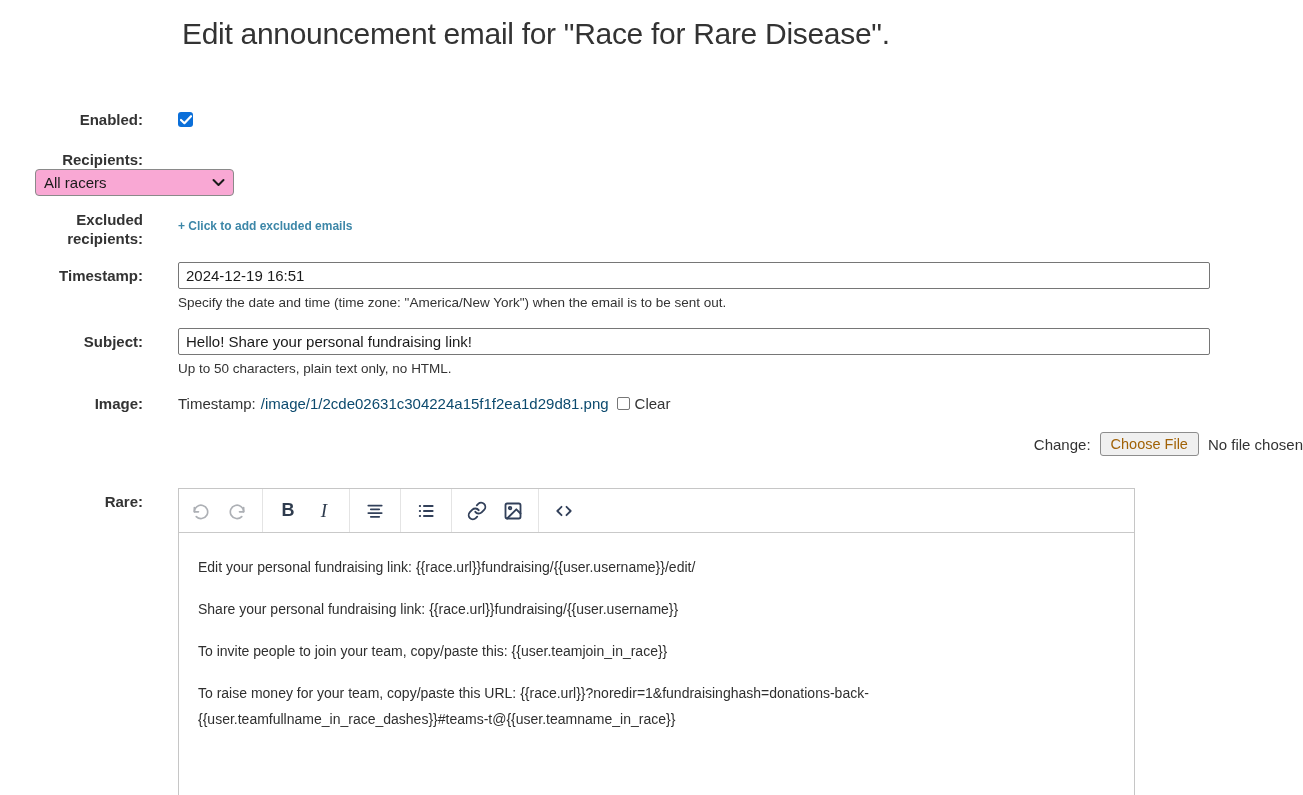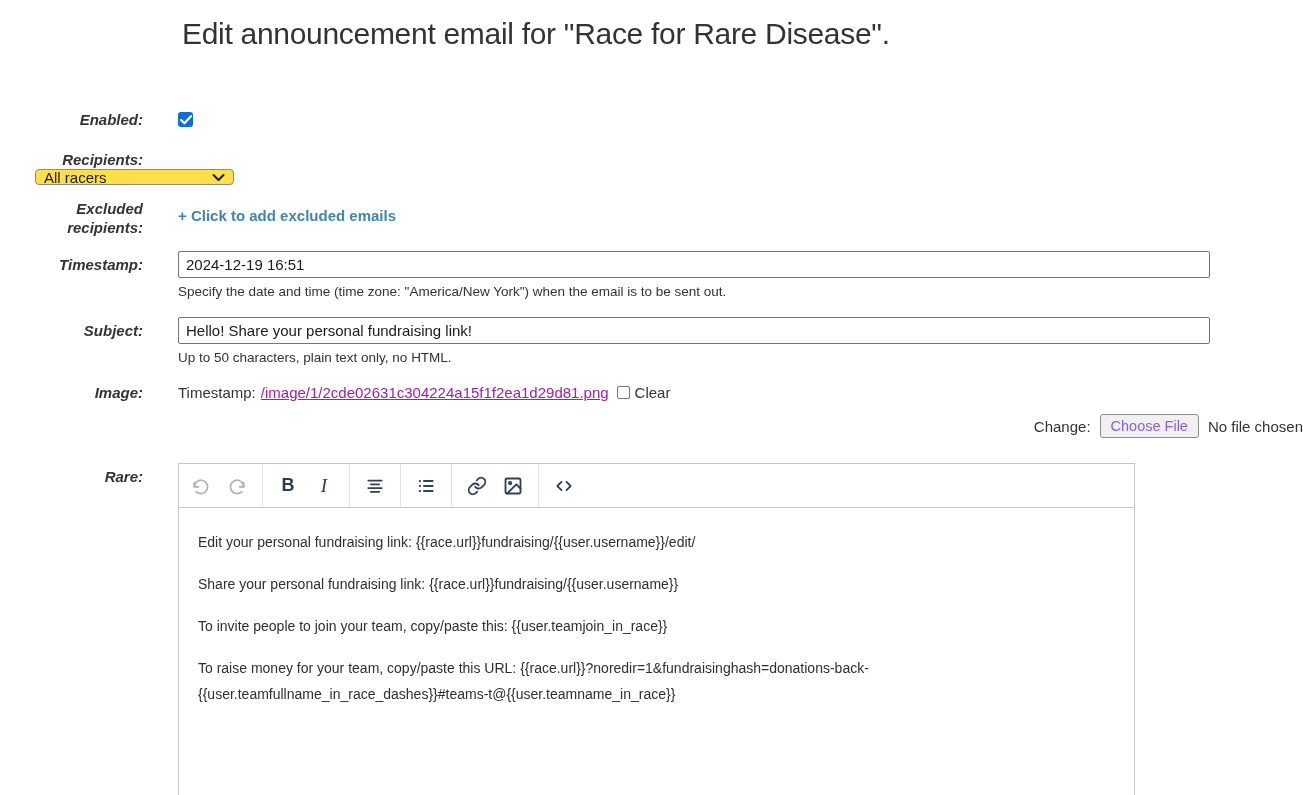--- a/index.html
+++ b/index.html
@@ -23,21 +23,20 @@
   .form { margin-top:58px; }
   .row { display:flex; align-items:flex-start; }
   .label-col {
     width:143px;
     text-align:right;
     font-weight:700;
     font-size:15px;
     line-height:19px;
     color:#333;
     flex:none;
-    font-style:italic;
   }
   .field-col { margin-left:35px; flex:1 1 auto; }
   .pt4 { padding-top:4px; }
 
   
   .row-enabled   { margin-bottom:15px; }
   .row-recipients{ margin-bottom:14px;flex-direction:column; }
   .row-excluded  { margin-bottom:14px; }
   .row-timestamp { margin-bottom:17px; }
   .row-subject   { margin-bottom:17px; }
@@ -45,58 +44,58 @@
 
   
   .checkbox-checked {
     display:inline-block; width:15px; height:15px; margin-top:2px;
     background:#0b6fd9; border-radius:3px; position:relative; cursor:pointer;
   }
   .checkbox-checked svg { position:absolute; left:1.5px; top:2.5px; }
 
   
   .select {
-    width:199px; height:16px;
+    width:199px; height:27px;
     border:1px solid #8a8a8a; border-radius:4px;
     display:flex; align-items:center;
     padding:0 8px; font-size:15px; color:#1a1a1a;
-    background:#fde047; cursor:default;
+    background:#f9a8d4; cursor:default;
   }
   .select .sel-text { flex:1 1 auto; }
   .select svg { flex:none; }
 
   .add-link {
-    font-size:15px; font-weight:700; color:#3d87a8;
+    font-size:12px; font-weight:700; color:#3d87a8;
     text-decoration:none; line-height:19px; display:inline-block; padding-top:7px;
     cursor:pointer;
   }
 
   .text-input {
     width:1032px; height:27px;
     border:1px solid #767676; border-radius:2px;
     font-family:"Liberation Sans", sans-serif;
     font-size:15px; color:#1a1a1a;
     padding:0 7px; background:#fff;
   }
   .help-text { font-size:13.5px; color:#333; margin-top:6px; line-height:16px; }
 
   
   .img-line1 { font-size:15px; line-height:19px; display:flex; align-items:center; }
-  .file-link { color:#a21caf; text-decoration:underline; cursor:pointer; margin-left:5px; }
+  .file-link { color:#0c4a6e; cursor:pointer; margin-left:5px; }
   .checkbox-empty {
     display:inline-block; width:13px; height:13px;
     border:1px solid #767676; border-radius:2px; background:#fff;
     margin:0 5px 0 8px; cursor:pointer; flex:none;
   }
   .img-line2 { font-size:15px; margin-top:6px; display:flex; align-items:center;justify-content:flex-end; }
   .choose-file-btn {
     font-family:"Liberation Sans", sans-serif;
-    font-size:14.5px; color:#8b5cf6;
+    font-size:14.5px; color:#a16207;
     background:#f0f0f0; border:1px solid #8d8d8d; border-radius:3px;
-    padding:2px 10px; margin:6px 9px; cursor:pointer; line-height:18px;
+    padding:2px 10px; margin:13px 9px; cursor:pointer; line-height:18px;
   }
   .img-help { margin-top:6px; }
 
   
   .editor {
     width:957px; height:380px;
     border:1px solid #c6c6c6;
     background:#fff;
   }
   .toolbar {

